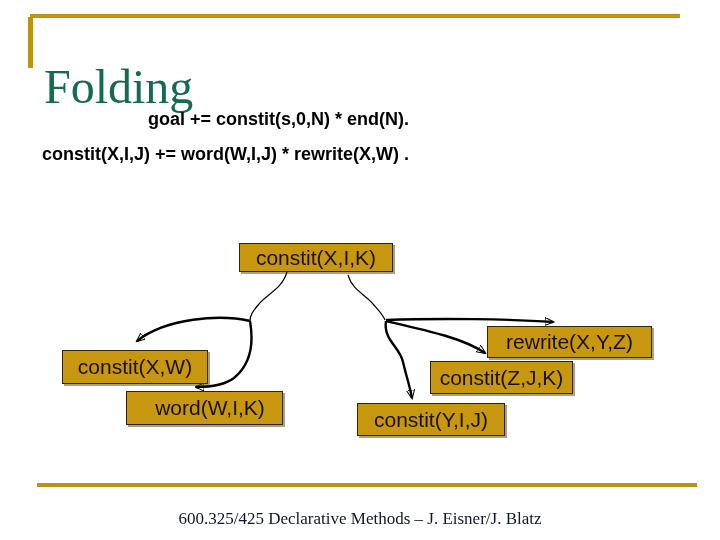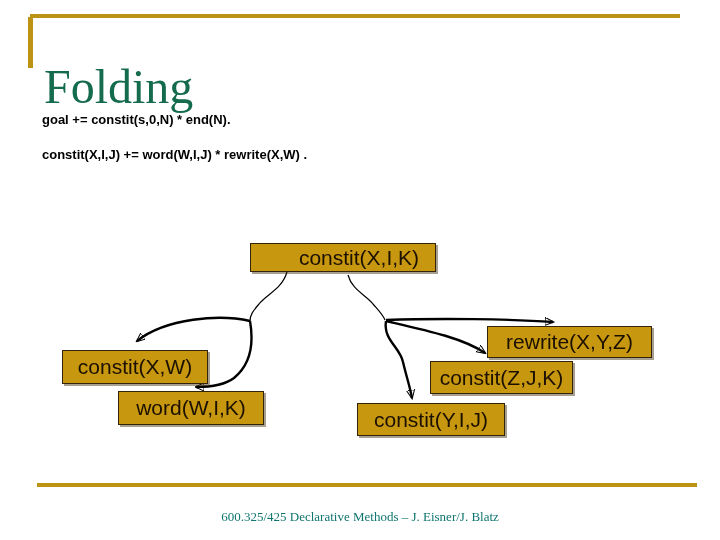--- a/index.html
+++ b/index.html
@@ -13,46 +13,46 @@
   .title-bar{position:absolute;left:28px;top:17px;width:5px;height:51px;background:var(--gold,#BD9313);}
   
   .title{
     position:absolute;left:44px;top:27px;
     font-family:"Liberation Serif",serif;font-size:48px;font-weight:400;
     color:var(--title_green,#156B4D);white-space:nowrap;
   }
   
   .code{
     position:absolute;left:42px;top:102px;
-    font-family:"Liberation Sans",sans-serif;font-size:13px;font-weight:bold;
-    color:#000;line-height:35px;white-space:nowrap;
+    font-family:"Liberation Sans",sans-serif;font-size:18px;font-weight:bold;
+    color:#000;line-height:35px;white-space:nowrap;text-align:right;
   }
   
   .dbox{
     position:absolute;display:flex;align-items:center;justify-content:center;
     background:var(--box_fill,#C6970F);
     border:1px solid #33230a;
     box-shadow:2px 2px 0 rgba(60,45,10,0.45);
     font-size:21px;color:#1c1000;white-space:nowrap;
   }
-  .bx-constit-xik{left:250px;top:243px;width:152px;height:27px;padding-left:32px;}
+  .bx-constit-xik{left:239px;top:243px;width:152px;height:27px;}
   .bx-rewrite-xw {left:62px; top:350px;width:144px;height:32px;}
-  .bx-word-wik   {left:118px;top:391px;width:144px;height:32px;}
+  .bx-word-wik   {left:126px;top:391px;width:144px;height:32px;padding-left:11px;}
   .bx-rewrite-xyz{left:487px;top:326px;width:163px;height:30px;}
   .bx-constit-zjk{left:430px;top:361px;width:141px;height:31px;}
   .bx-constit-yij{left:339px;top:403px;width:146px;height:31px;margin-left:18px;}
   
   .arrows{position:absolute;left:0;top:0;width:720px;height:540px;pointer-events:none;}
   .arrows path{fill:none;stroke:#000;}
   .thin{stroke-width:1.2px;}
   .thick{stroke-width:2.4px;}
   
   .footer{
     position:absolute;left:0;right:0;top:509px;text-align:center;
-    font-family:"Liberation Serif",serif;font-size:13px;color:#0f766e;
+    font-family:"Liberation Serif",serif;font-size:17px;color:#0f172a;
   }
 </style>
 </head>
 <body>
 
 <div class="slide">
 
   <div class="rule-top"></div>
   <div class="title-bar"></div>
 

